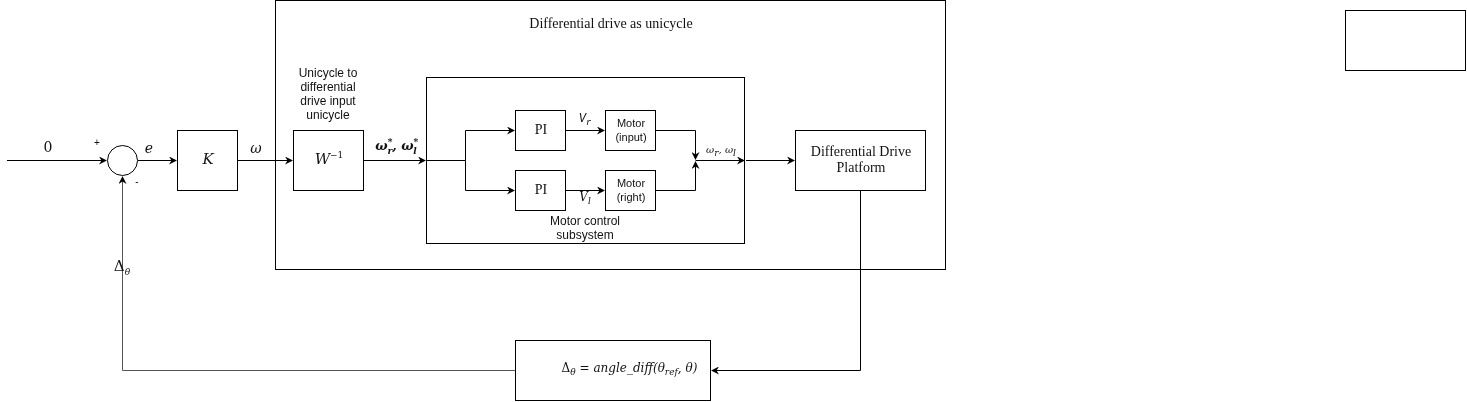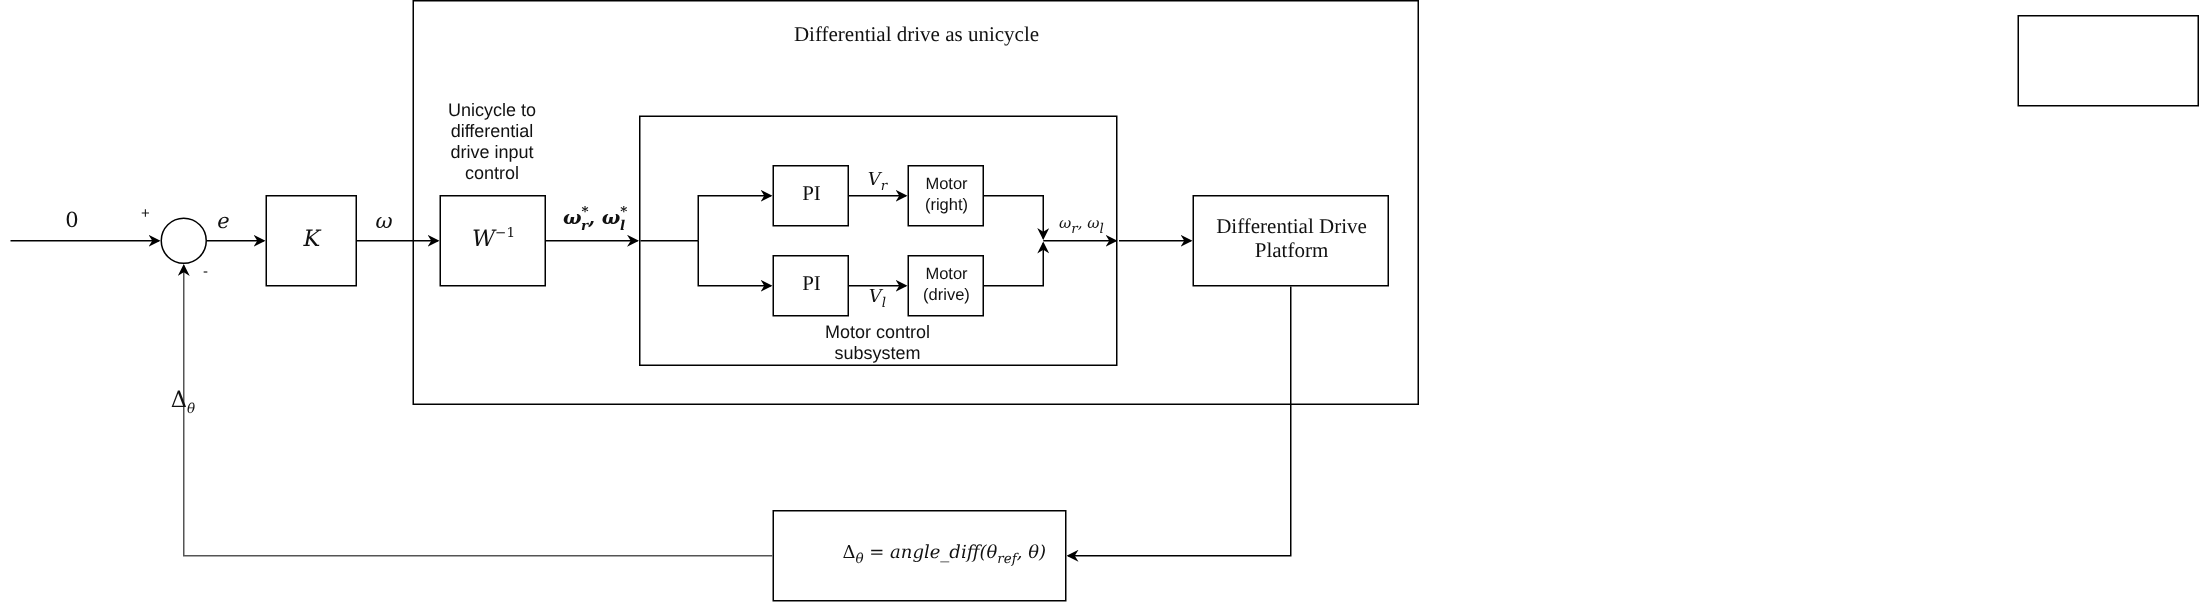--- a/index.html
+++ b/index.html
@@ -79,39 +79,39 @@
 <div class="label pm" style="left:132px; top:176px; width:10px;">-</div>
 <div class="label math" style="left:142px; top:140px; width:14px;">e</div>
 
 <div class="label math" style="left:178px; top:150px; width:60px; font-size:15px;">K</div>
 <div class="label math" style="left:246px; top:140px; width:20px;">ω</div>
 
 <div class="label sans" style="left:283px; top:66px; width:90px;">
   <div>Unicycle to</div>
   <div>differential</div>
   <div>drive input</div>
-  <div>control</div>
+  <div>unicycle</div>
 </div>
 <div class="label math" style="left:294px; top:150px; width:70px; font-size:15px;"><span>W</span><sup style="font-style:normal">−1</sup></div>
 
 <div class="label math" style="left:368px; top:137px; width:56px; font-size:13px;font-weight:bold;"><span>ω</span><sup>*</sup><sub style="margin-left:-5px">r</sub>, <span>ω</span><sup>*</sup><sub style="margin-left:-5px">l</sub></div>
 
 <div class="label sans-lg" style="left:516px; top:122px; width:50px;">PI</div>
 <div class="label sans-lg" style="left:516px; top:182px; width:50px;">PI</div>
 
-<div class="label math" style="left:575px; top:112px; width:20px; font-size:12px;"><span>V</span><sub>r</sub></div>
+<div class="label math" style="left:575px; top:112px; width:20px; font-size:12px;font-family:Liberation Mono, monospace;"><span>V</span><sub>r</sub></div>
 <div class="label math" style="left:575px; top:190px; width:20px; font-size:12px;"><span>V</span><sub>l</sub></div>
 
 <div class="label sans" style="left:606px; top:116px; width:50px; font-size:11px; line-height:14px;">
   <div>Motor</div>
-  <div>(right)</div>
+  <div>(input)</div>
 </div>
 <div class="label sans" style="left:606px; top:176px; width:50px; font-size:11px; line-height:14px;">
   <div>Motor</div>
-  <div>(drive)</div>
+  <div>(right)</div>
 </div>
 
 <div class="label math" style="left:701px; top:144px; width:40px; font-size:10px;"><span>ω</span><sub>r</sub>, <span>ω</span><sub>l</sub></div>
 
 <div class="label sans" style="left:530px; top:214px; width:110px;">
   <div>Motor control</div>
   <div>subsystem</div>
 </div>
 
 <div class="label sans-lg" style="left:796px; top:144px; width:130px;">

